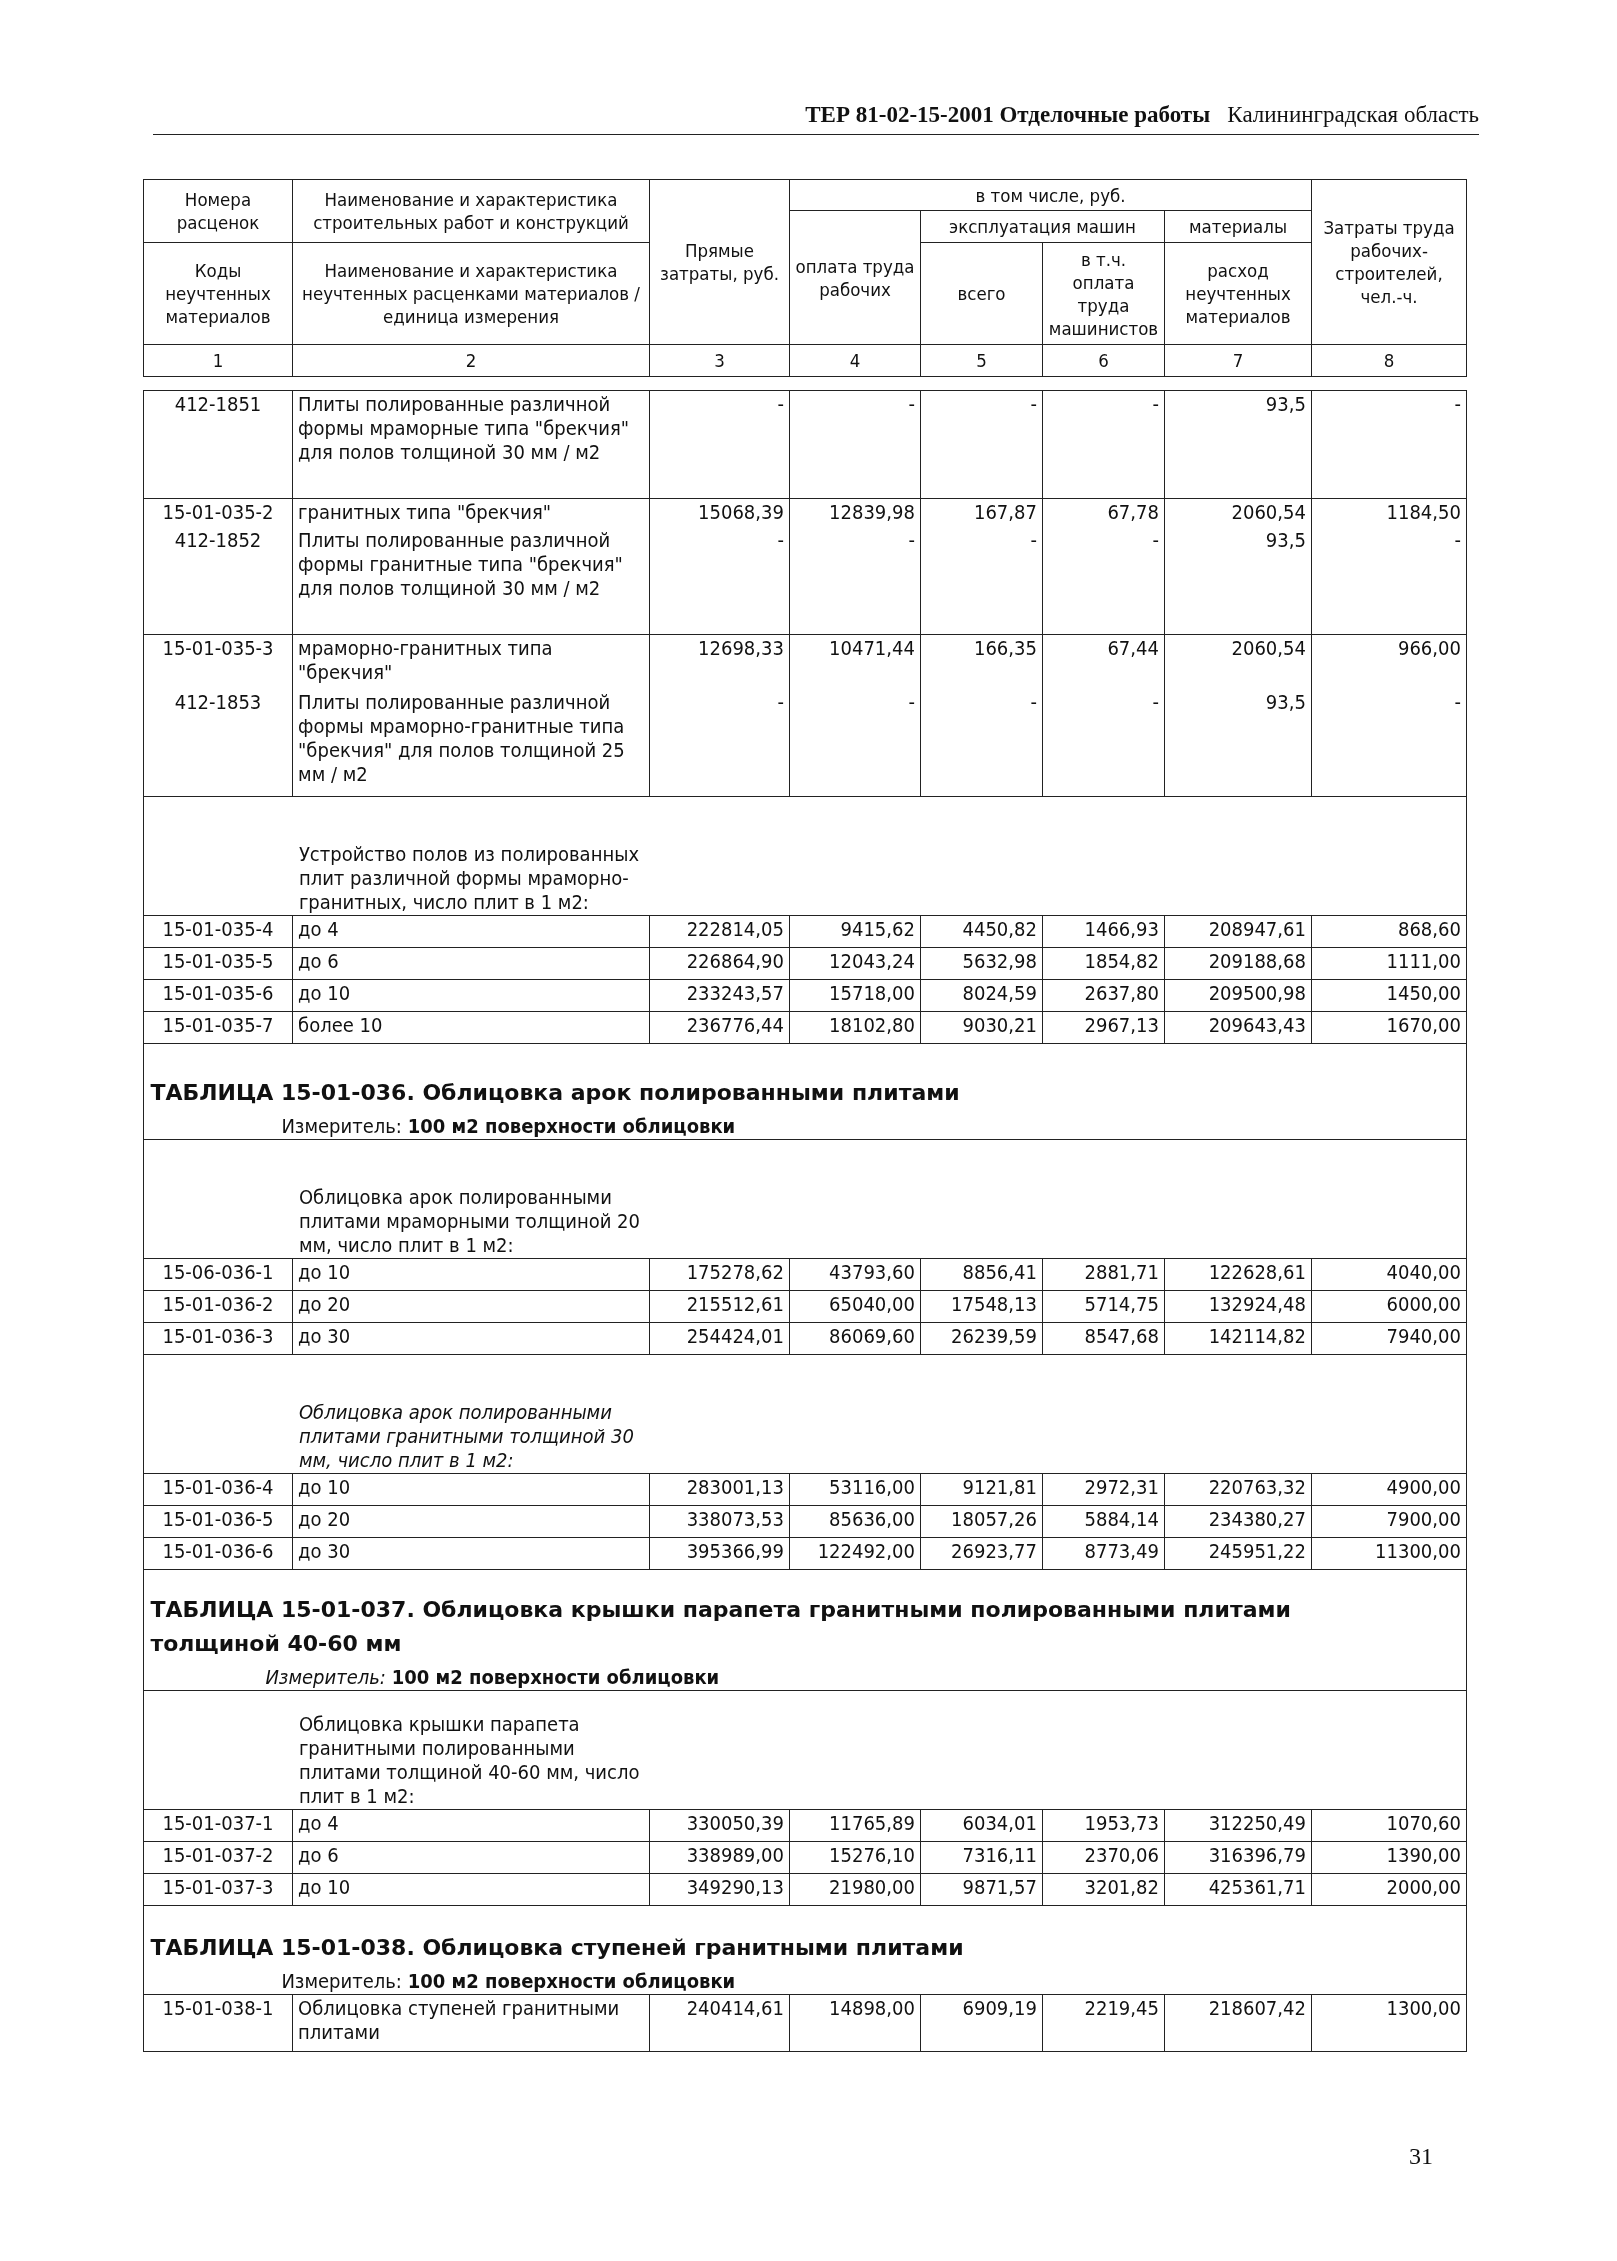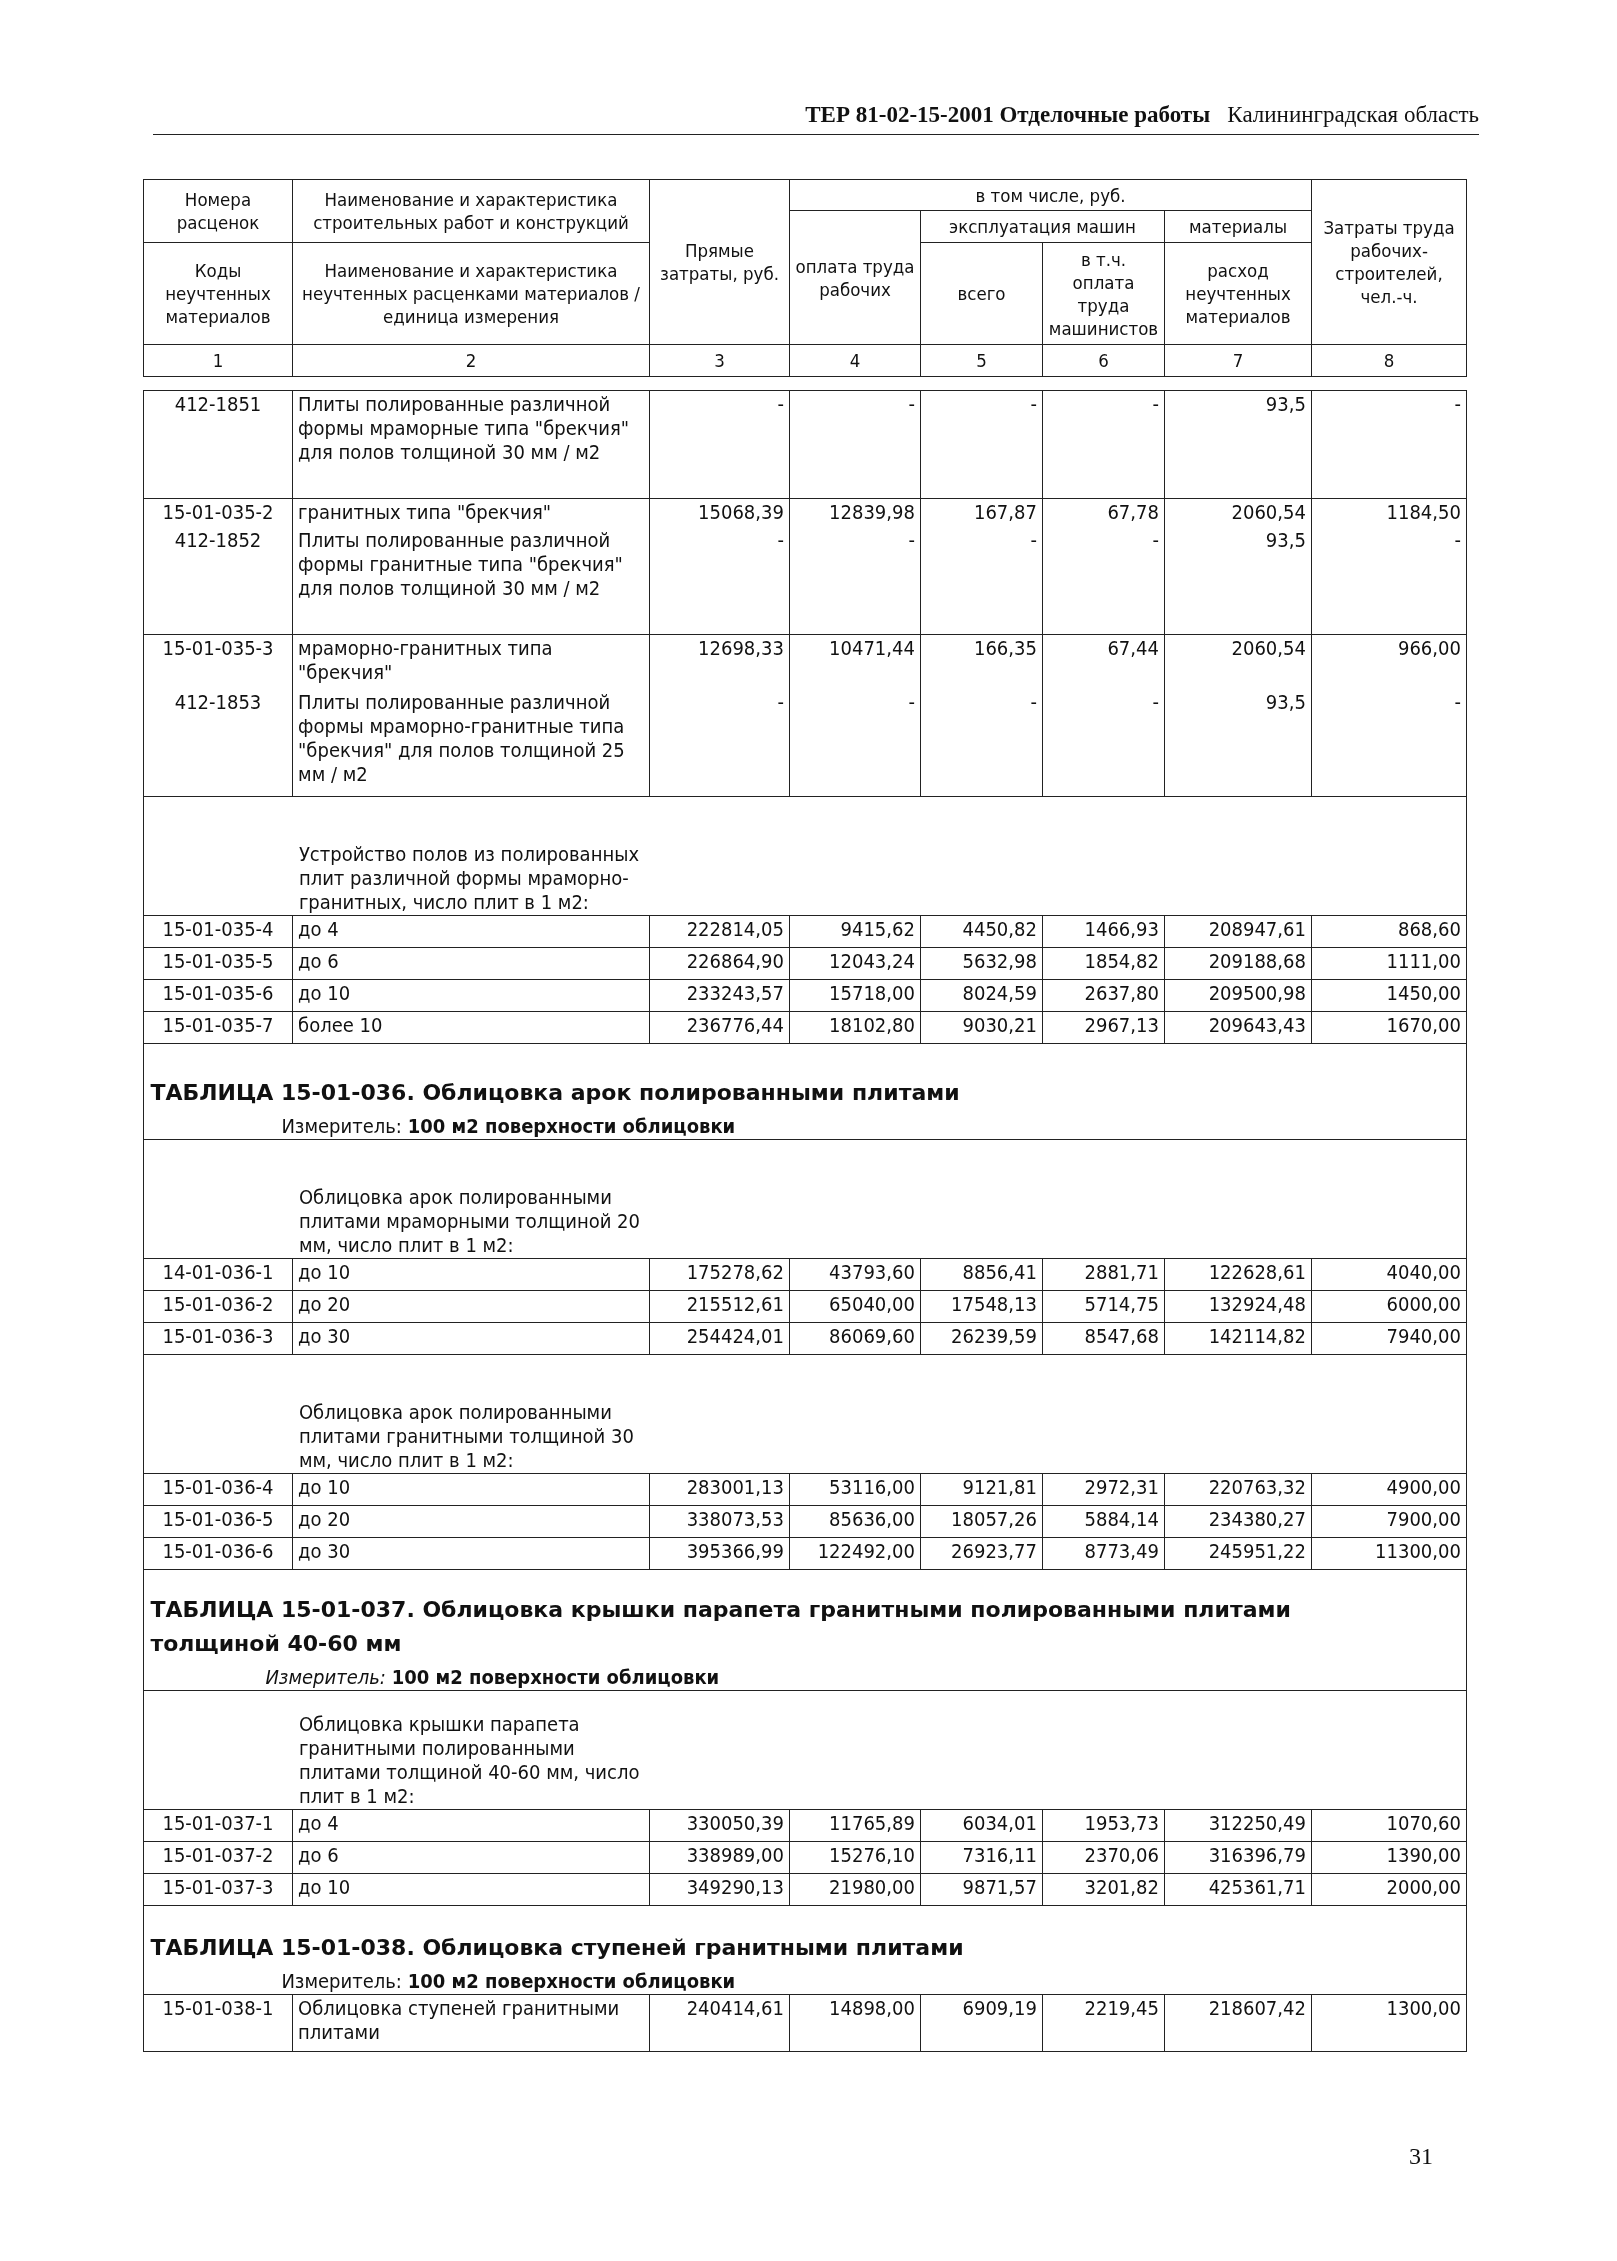--- a/index.html
+++ b/index.html
@@ -207,21 +207,21 @@
       </div>
     </td>
   </tr>
   <tr style="height:119px">
     <td style="border-right:none"></td>
     <td colspan="7" style="border-left:none; vertical-align:bottom; padding-left:6.4px;">
       <div style="width:344px;">Облицовка арок полированными плитами мраморными толщиной 20 мм, число плит в 1 м2:</div>
     </td>
   </tr>
   <tr style="height:32px">
-    <td class="code">14-01-036-1</td>
+    <td class="code">15-06-036-1</td>
     <td>до 10</td>
     <td class="num">175278,62</td>
     <td class="num">43793,60</td>
     <td class="num">8856,41</td>
     <td class="num">2881,71</td>
     <td class="num">122628,61</td>
     <td class="num">4040,00</td>
   </tr>
   <tr style="height:32px">
     <td class="code">15-01-036-2</td>
@@ -239,21 +239,21 @@
     <td class="num">254424,01</td>
     <td class="num">86069,60</td>
     <td class="num">26239,59</td>
     <td class="num">8547,68</td>
     <td class="num">142114,82</td>
     <td class="num">7940,00</td>
   </tr>
   <tr style="height:119px">
     <td style="border-right:none"></td>
     <td colspan="7" style="border-left:none; vertical-align:bottom; padding-left:6.4px;">
-      <div style="width:344px;">Облицовка арок полированными плитами гранитными толщиной 30 мм, число плит в 1 м2:</div>
+      <div style="width:344px;font-style:italic;">Облицовка арок полированными плитами гранитными толщиной 30 мм, число плит в 1 м2:</div>
     </td>
   </tr>
   <tr style="height:32px">
     <td class="code">15-01-036-4</td>
     <td>до 10</td>
     <td class="num">283001,13</td>
     <td class="num">53116,00</td>
     <td class="num">9121,81</td>
     <td class="num">2972,31</td>
     <td class="num">220763,32</td>

